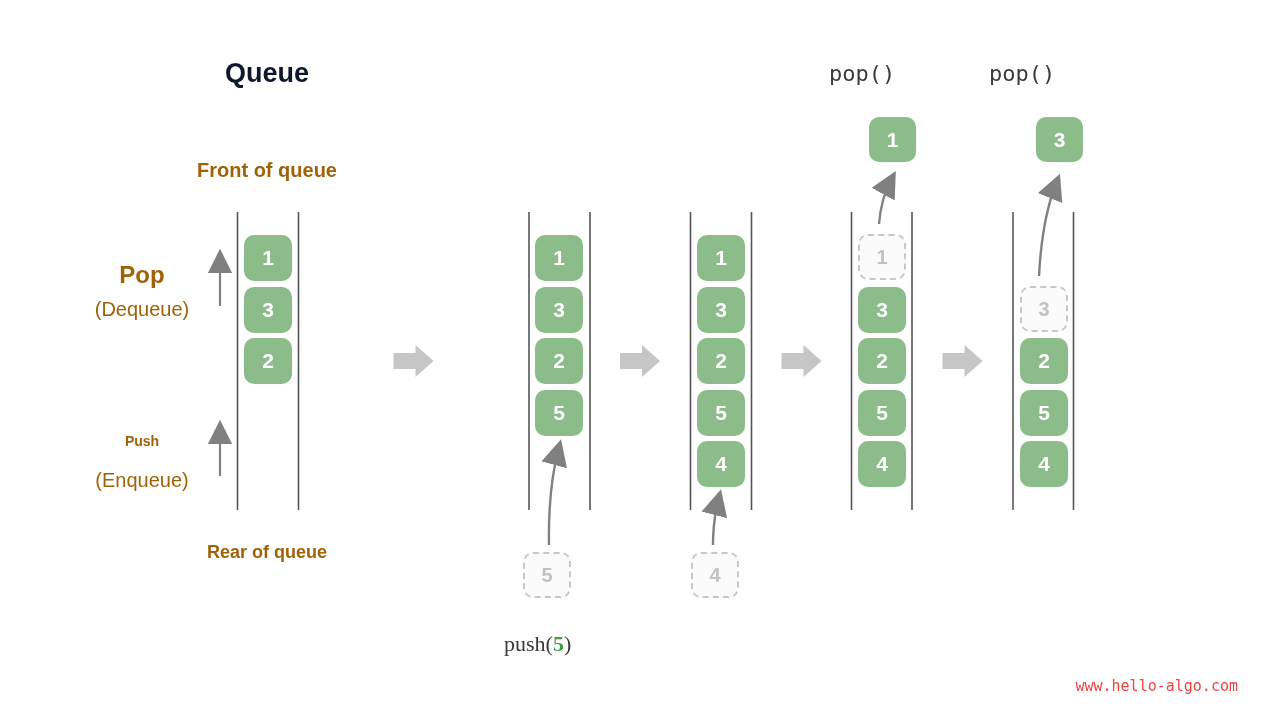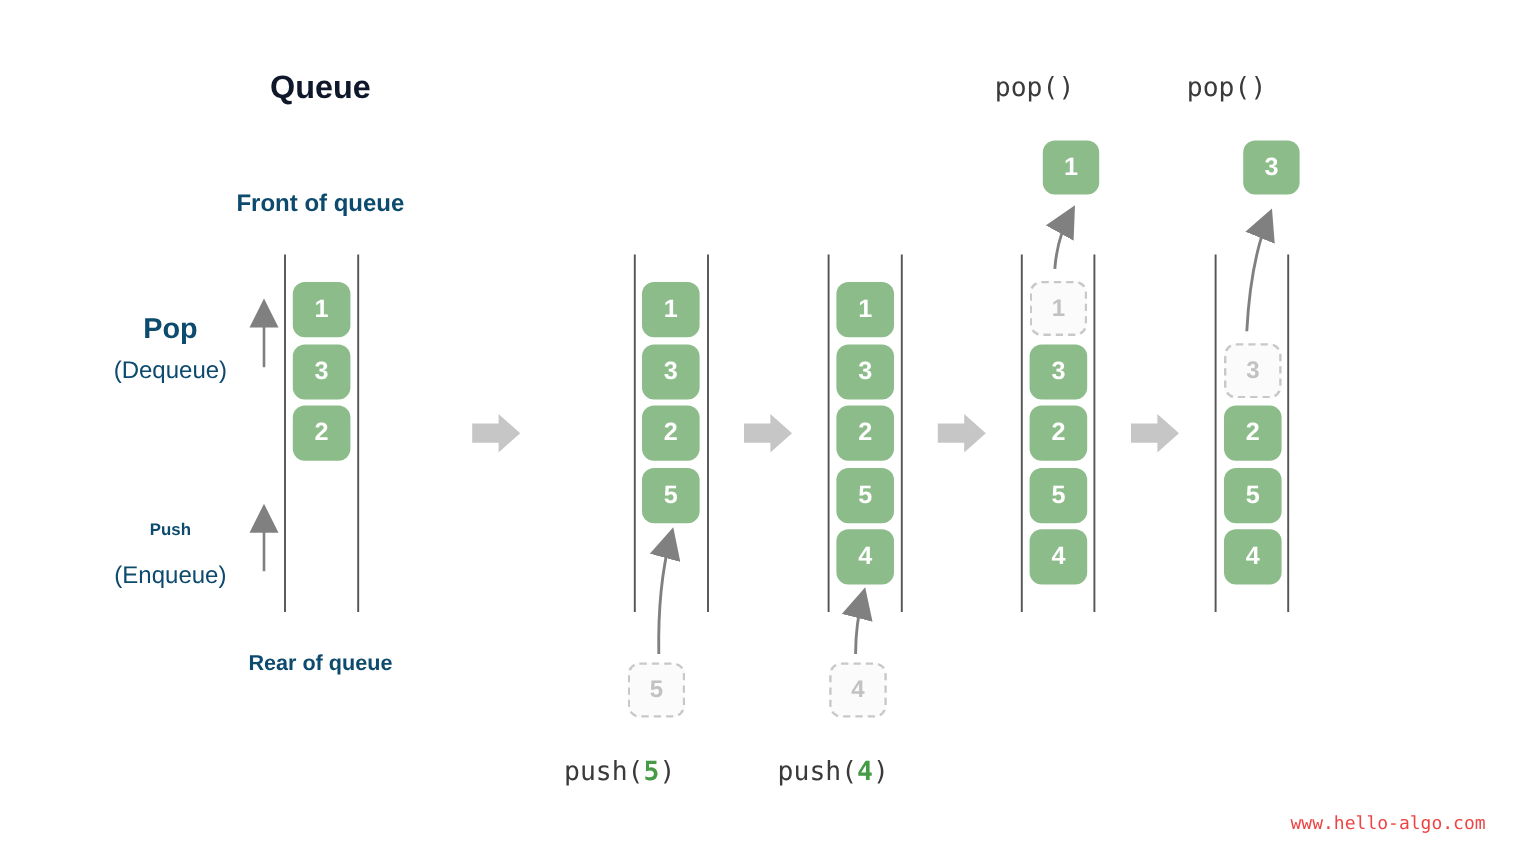--- a/index.html
+++ b/index.html
@@ -1,21 +1,21 @@
 <!DOCTYPE html>
 <html><head>
 <meta charset="utf-8">
 <style>
   html,body { margin:0; padding:0; background:#ffffff; }
   .stage {
     position:relative; width:1280px; height:720px; background:#ffffff;
     font-family:"Liberation Sans", sans-serif; overflow:hidden;
   }
   .overlay { position:absolute; left:0; top:0; width:1280px; height:720px; }
-  .txt { position:absolute; text-align:center; color:#0c4a6e; line-height:1.15; }
+  .txt { position:absolute; text-align:center; color:#a16207; line-height:1.15; }
   .bold { font-weight:bold; }
   .title { position:absolute; left:167px; top:58px; width:200px; text-align:center;
            font-size:27px; font-weight:bold; color:#0f172a; }
   .cell {
     position:absolute; width:48px; height:46px; background:#8cbc89; border-radius:10px;
     color:#ffffff; font-weight:bold; font-size:21px;
     display:flex; align-items:center; justify-content:center;
   }
   .ghost {
     position:absolute; width:48px; height:46px; box-sizing:border-box;
@@ -107,19 +107,18 @@
 
   <div class="ghost" style="left:1020px; top:286px;">3</div>
   <div class="cell" style="left:1020px; top:338px;">2</div>
   <div class="cell" style="left:1020px; top:390px;">5</div>
   <div class="cell" style="left:1020px; top:441px;">4</div>
   <div class="cell" style="left:1036px; top:117px; width:47px; height:45px;">3</div>
 
   <div class="op mono" style="left:829px; top:61px; width:140px;">pop()</div>
   <div class="op mono" style="left:989px; top:61px; width:140px;">pop()</div>
 
-  <div class="op mono" style="left:470px; top:631px; width:160px;"><span>push(</span><span class="green">5</span><span>)</span></div>
+  <div class="op mono" style="left:504px; top:631px; width:160px;font-family:Liberation Serif, serif;"><span>push(</span><span class="green">5</span><span>)</span></div>
 
-  <div class="op mono" style="left:648px; top:631px; width:160px;"><span>push(</span><span class="green">4</span><span>)</span></div>
 
   <div class="watermark mono">www.hello-algo.com</div>
 
 </div>
 
 </body></html>

